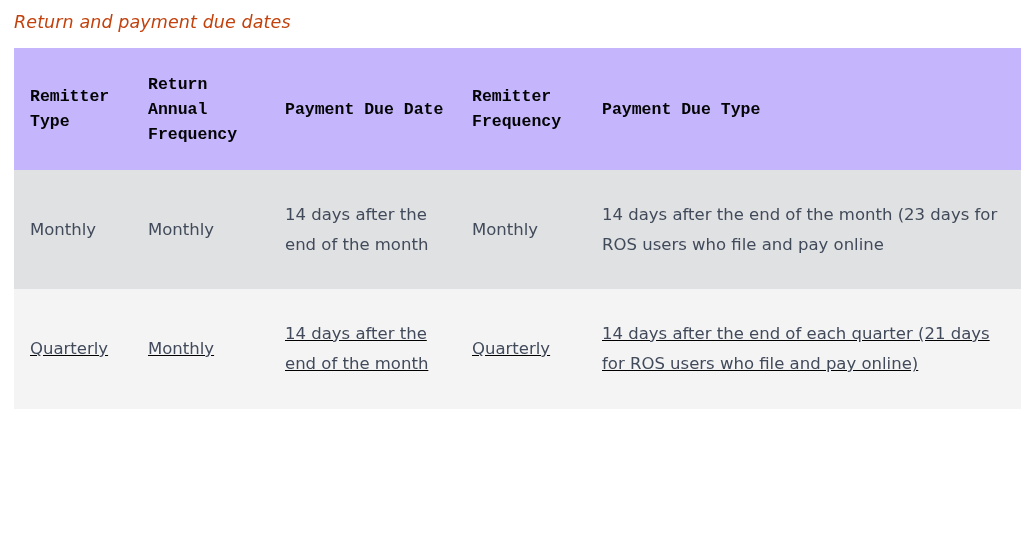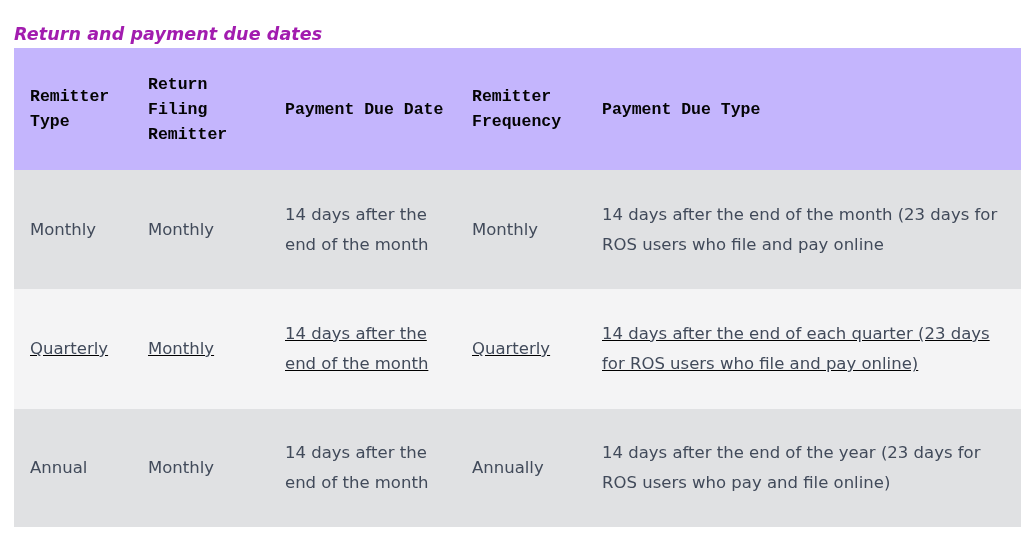--- a/index.html
+++ b/index.html
@@ -18,25 +18,25 @@
   .page {
     position: relative;
     width: 1036px;
     height: 548px;
     box-sizing: border-box;
   }
 
   .table-caption {
     position: absolute;
     left: 14px;
-    top: 22px;
+    top: 10px;
     font-size: 17.5px;
-    font-weight: bold;
+    font-weight: normal;
     font-style: italic;
-    color: #a21caf;
+    color: #c2410c;
     letter-spacing: 0.1px;
     line-height: 24px;
     white-space: nowrap;
   }
 
   .data-table {
     position: absolute;
     left: 14px;
     top: 48px;
     width: 1007px;
@@ -99,44 +99,37 @@
     <colgroup>
       <col class="c1">
         <col class="c2">
         <col class="c3">
         <col class="c4">
         <col class="c5">
     </colgroup>
     <thead>
       <tr>
         <th>Remitter Type</th>
-        <th>Return Filing Remitter</th>
+        <th>Return Annual Frequency</th>
         <th>Payment Due Date</th>
         <th>Remitter Frequency</th>
         <th>Payment Due Type</th>
       </tr>
     </thead>
     <tbody>
       <tr class="row-odd r1">
         <td>Monthly</td>
         <td>Monthly</td>
         <td>14 days after the end of the month</td>
         <td>Monthly</td>
         <td class="cell-wide">14 days after the end of the month (23 days for ROS users who file and pay online</td>
       </tr>
       <tr class="row-even r2">
         <td>Quarterly</td>
         <td>Monthly</td>
         <td>14 days after the end of the month</td>
         <td>Quarterly</td>
-        <td class="cell-wide">14 days after the end of each quarter (23 days for ROS users who file and pay online)</td>
-      </tr>
-      <tr class="row-odd r3">
-        <td>Annual</td>
-        <td>Monthly</td>
-        <td>14 days after the end of the month</td>
-        <td>Annually</td>
-        <td class="cell-wide">14 days after the end of the year (23 days for ROS users who pay and file online)</td>
+        <td class="cell-wide">14 days after the end of each quarter (21 days for ROS users who file and pay online)</td>
       </tr>
     </tbody>
   </table>
 
 </div>
 
 </body></html>

